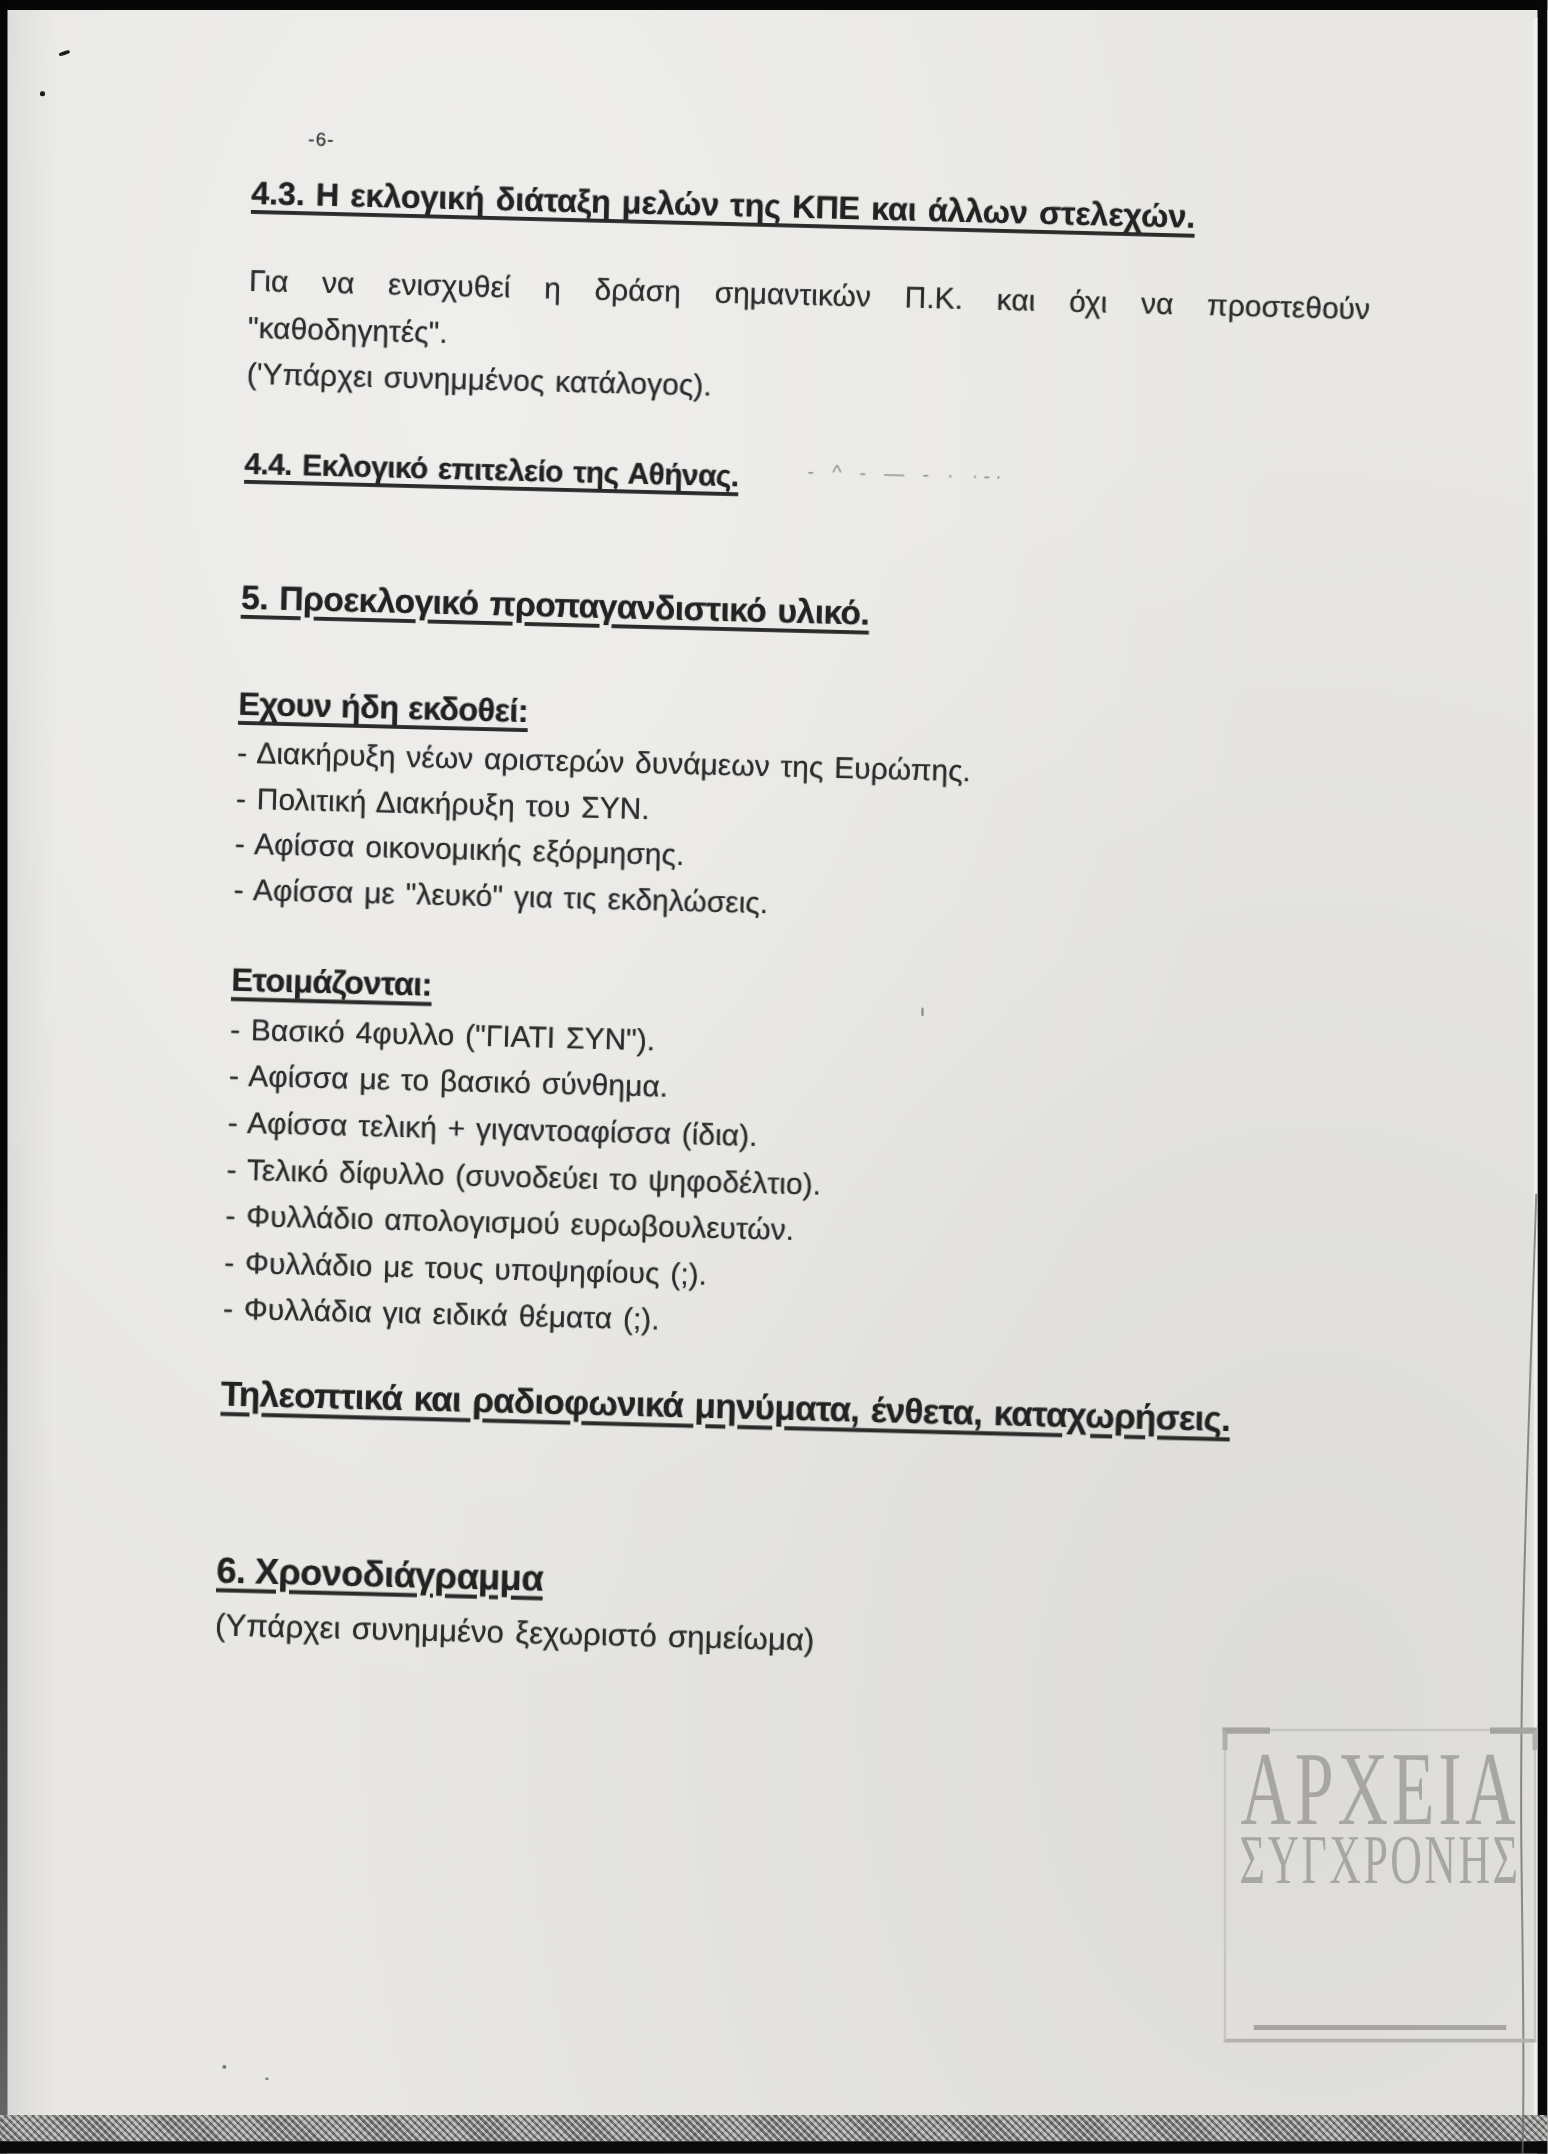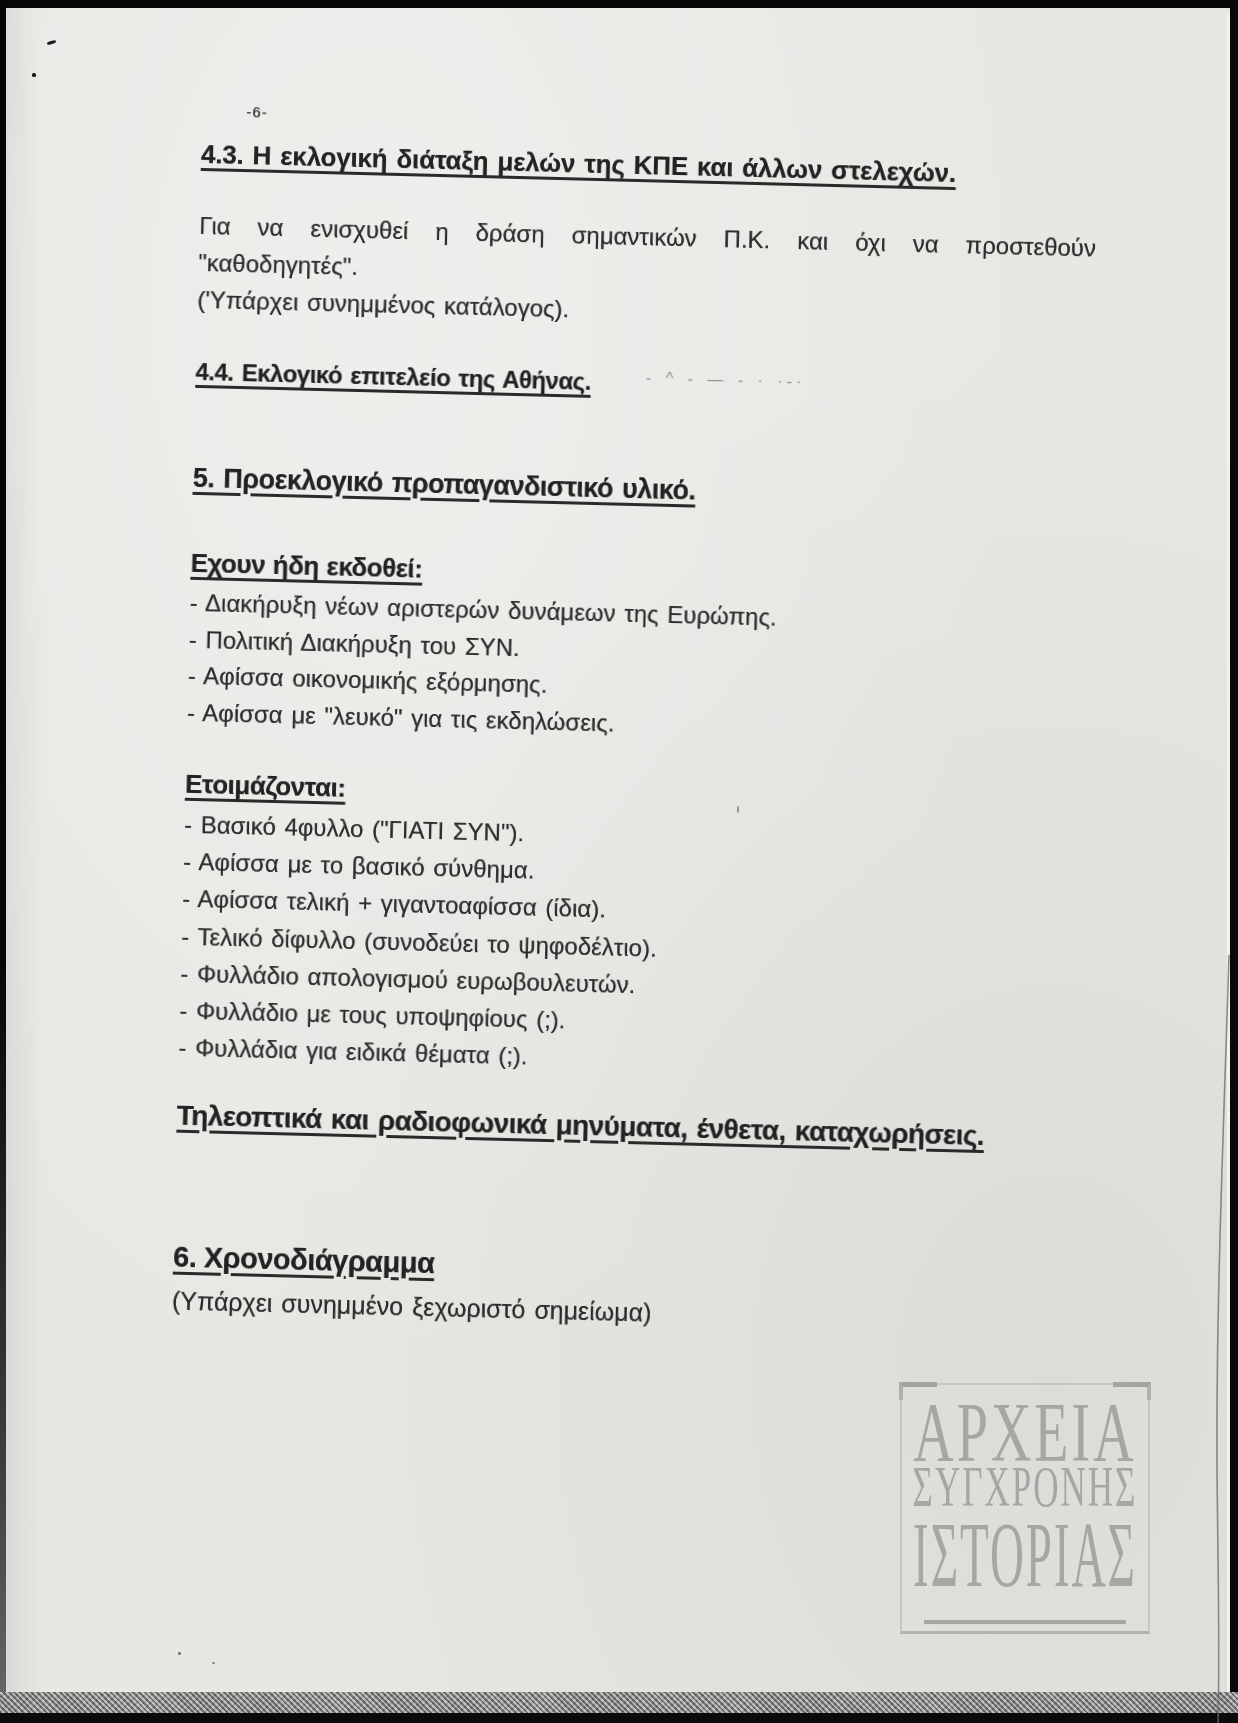--- a/index.html
+++ b/index.html
@@ -49,21 +49,21 @@
   .pubH{top:548px;font-size:26px;letter-spacing:-0.5px;word-spacing:1px;}
   .publist{top:585px;font-size:24px;line-height:36.5px;word-spacing:2px;}
   .prepH{top:769px;font-size:26px;letter-spacing:-0.5px;}
   .preplist{top:806px;font-size:24px;line-height:37.2px;word-spacing:2px;}
   .mediaH{top:1100px;font-size:28px;letter-spacing:-0.6px;word-spacing:2px;}
   .h6{top:1241px;font-size:29px;letter-spacing:-0.5px;}
   .note6{top:1287px;font-size:25px;word-spacing:2px;}
 
   
   .stamp{
-    position:absolute;left:900px;top:1383px;width:250px;height:251px;
+    position:absolute;left:979px;top:1383px;width:250px;height:251px;
     border:2px solid #c7c6c3;border-bottom:3px solid #b3b2af;box-sizing:border-box;
     display:flex;flex-direction:column;align-items:center;justify-content:flex-start;
     padding-top:5px;color:#a7a6a4;font-family:"Liberation Serif", serif;
     filter:blur(0.3px);
   }
   .stamp::before{content:"";position:absolute;top:-3px;left:-3px;width:34px;height:13px;
     border-top:5px solid #a5a4a1;border-left:4px solid #b0afac;}
   .stamp::after{content:"";position:absolute;top:-3px;right:-3px;width:34px;height:13px;
     border-top:5px solid #a5a4a1;border-right:4px solid #b0afac;}
   .stamp .sline{display:flex;justify-content:center;align-items:flex-start;overflow:visible;white-space:nowrap;width:100%;}
@@ -154,17 +154,14 @@
 
 </div>
 
 <div class="stamp">
   <div class="sline sl1">
       <span>ΑΡΧΕΙΑ</span>
     </div>
   <div class="sline sl2">
       <span>ΣΥΓΧΡΟΝΗΣ</span>
     </div>
-  <div class="sline sl4">
-      <span>ΙΣΤΟΡΙΑΣ</span>
-    </div>
   <div class="underbar"></div>
 </div>
 
 </body></html>

